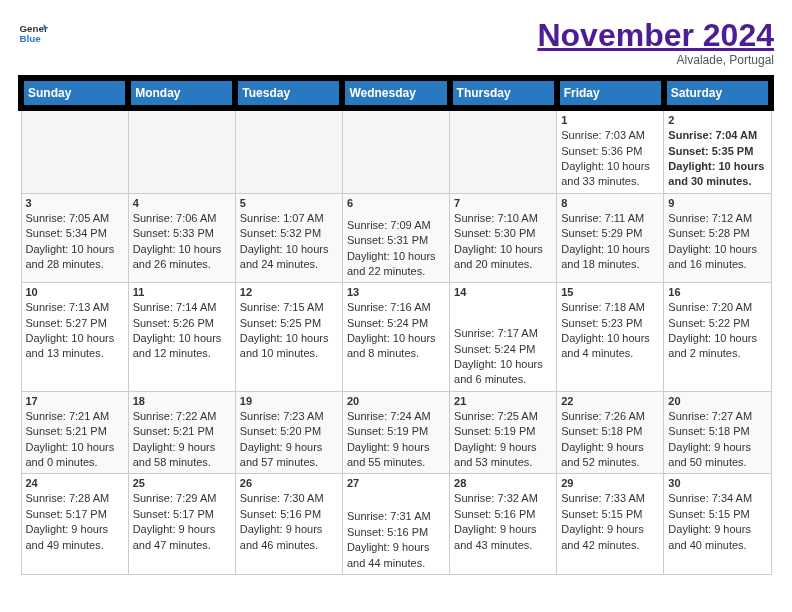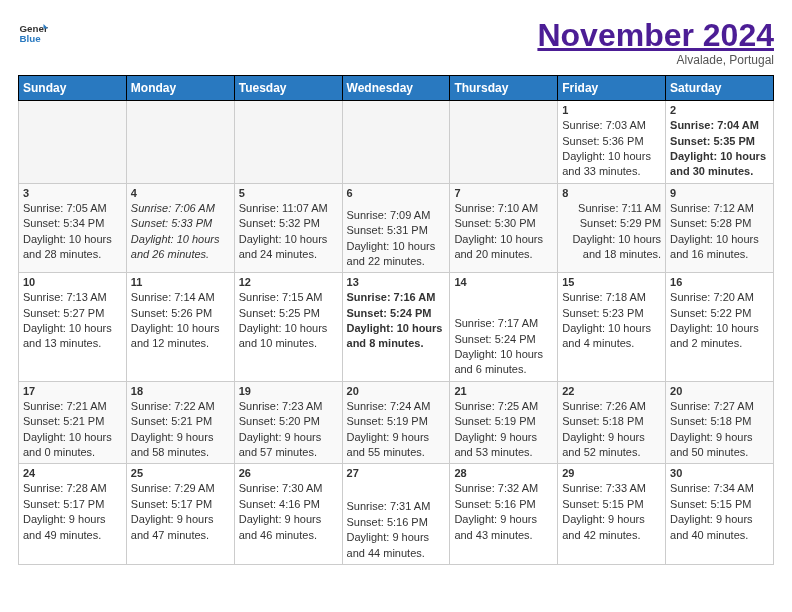--- a/index.html
+++ b/index.html
@@ -50,21 +50,21 @@
       border-collapse: collapse;
       table-layout: fixed;
     }
     .calendar th {
       background: #2979c0;
       color: #fff;
       font-size: 12px;
       font-weight: bold;
       padding: 5px 4px;
       text-align: left;
-      border: 1px solid #000000;
+      border: 6px solid #000000;
     }
     .calendar td {
       border: 1px solid #ccc;
       vertical-align: top;
       padding: 3px 4px;
       font-size: 9.5px;
       color: #333;
       height: 80px;
       background: #fff;
     }
@@ -141,49 +141,49 @@
         <tr>
           <td>
             <span class="day-num">3</span>
             <div class="day-info" style="white-space: pre-line;">Sunrise: 7:05 AM
 Sunset: 5:34 PM
 Daylight: 10 hours
 and 28 minutes.</div>
           </td>
           <td>
             <span class="day-num">4</span>
-            <div class="day-info" style="white-space: pre-line; font-style: italic;">Sunrise: 7:06 AM
+            <div class="day-info" style="white-space: pre-line;">Sunrise: 7:06 AM
 Sunset: 5:33 PM
 Daylight: 10 hours
 and 26 minutes.</div>
           </td>
           <td>
             <span class="day-num">5</span>
-            <div class="day-info" style="white-space: pre-line;">Sunrise: 11:07 AM
+            <div class="day-info" style="white-space: pre-line;">Sunrise: 1:07 AM
 Sunset: 5:32 PM
 Daylight: 10 hours
 and 24 minutes.</div>
           </td>
           <td>
             <span class="day-num">6</span>
             <div class="day-info" style="white-space: pre-line; margin-top: 9px;">Sunrise: 7:09 AM
 Sunset: 5:31 PM
 Daylight: 10 hours
 and 22 minutes.</div>
           </td>
           <td>
             <span class="day-num">7</span>
             <div class="day-info" style="white-space: pre-line;">Sunrise: 7:10 AM
 Sunset: 5:30 PM
 Daylight: 10 hours
 and 20 minutes.</div>
           </td>
           <td>
             <span class="day-num">8</span>
-            <div class="day-info" style="white-space: pre-line; text-align: right;">Sunrise: 7:11 AM
+            <div class="day-info" style="white-space: pre-line;">Sunrise: 7:11 AM
 Sunset: 5:29 PM
 Daylight: 10 hours
 and 18 minutes.</div>
           </td>
           <td>
             <span class="day-num">9</span>
             <div class="day-info" style="white-space: pre-line;">Sunrise: 7:12 AM
 Sunset: 5:28 PM
 Daylight: 10 hours
 and 16 minutes.</div>
@@ -206,21 +206,21 @@
           </td>
           <td>
             <span class="day-num">12</span>
             <div class="day-info" style="white-space: pre-line;">Sunrise: 7:15 AM
 Sunset: 5:25 PM
 Daylight: 10 hours
 and 10 minutes.</div>
           </td>
           <td>
             <span class="day-num">13</span>
-            <div class="day-info" style="white-space: pre-line; font-weight: bold;">Sunrise: 7:16 AM
+            <div class="day-info" style="white-space: pre-line;">Sunrise: 7:16 AM
 Sunset: 5:24 PM
 Daylight: 10 hours
 and 8 minutes.</div>
           </td>
           <td>
             <span class="day-num">14</span>
             <div class="day-info" style="white-space: pre-line; margin-top: 28px;">Sunrise: 7:17 AM
 Sunset: 5:24 PM
 Daylight: 10 hours
 and 6 minutes.</div>
@@ -302,21 +302,21 @@
           <td>
             <span class="day-num">25</span>
             <div class="day-info" style="white-space: pre-line;">Sunrise: 7:29 AM
 Sunset: 5:17 PM
 Daylight: 9 hours
 and 47 minutes.</div>
           </td>
           <td>
             <span class="day-num">26</span>
             <div class="day-info" style="white-space: pre-line;">Sunrise: 7:30 AM
-Sunset: 4:16 PM
+Sunset: 5:16 PM
 Daylight: 9 hours
 and 46 minutes.</div>
           </td>
           <td>
             <span class="day-num">27</span>
             <div class="day-info" style="white-space: pre-line; margin-top: 20px;">Sunrise: 7:31 AM
 Sunset: 5:16 PM
 Daylight: 9 hours
 and 44 minutes.</div>
           </td>

